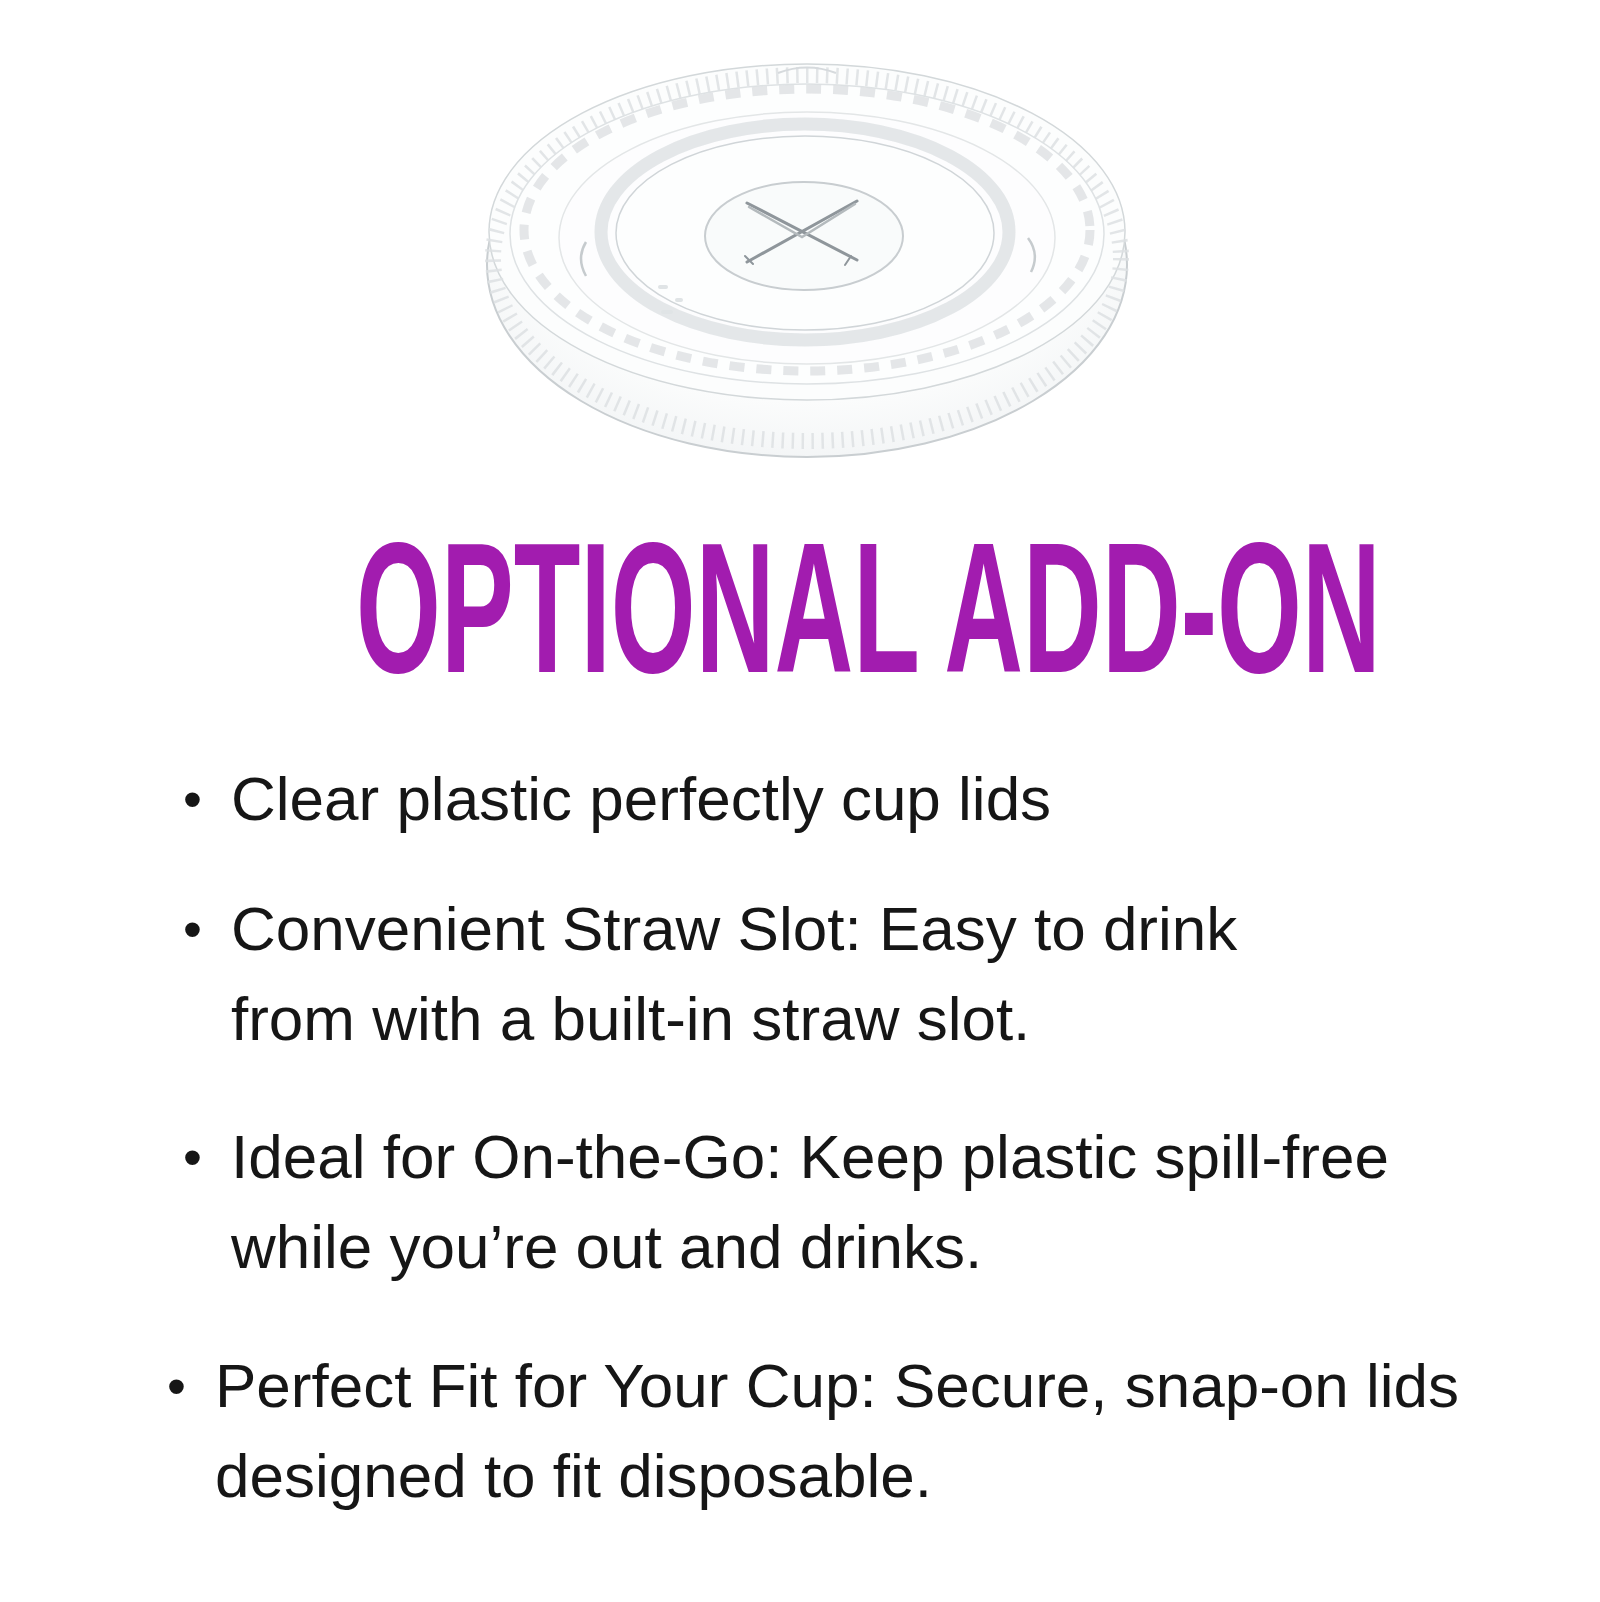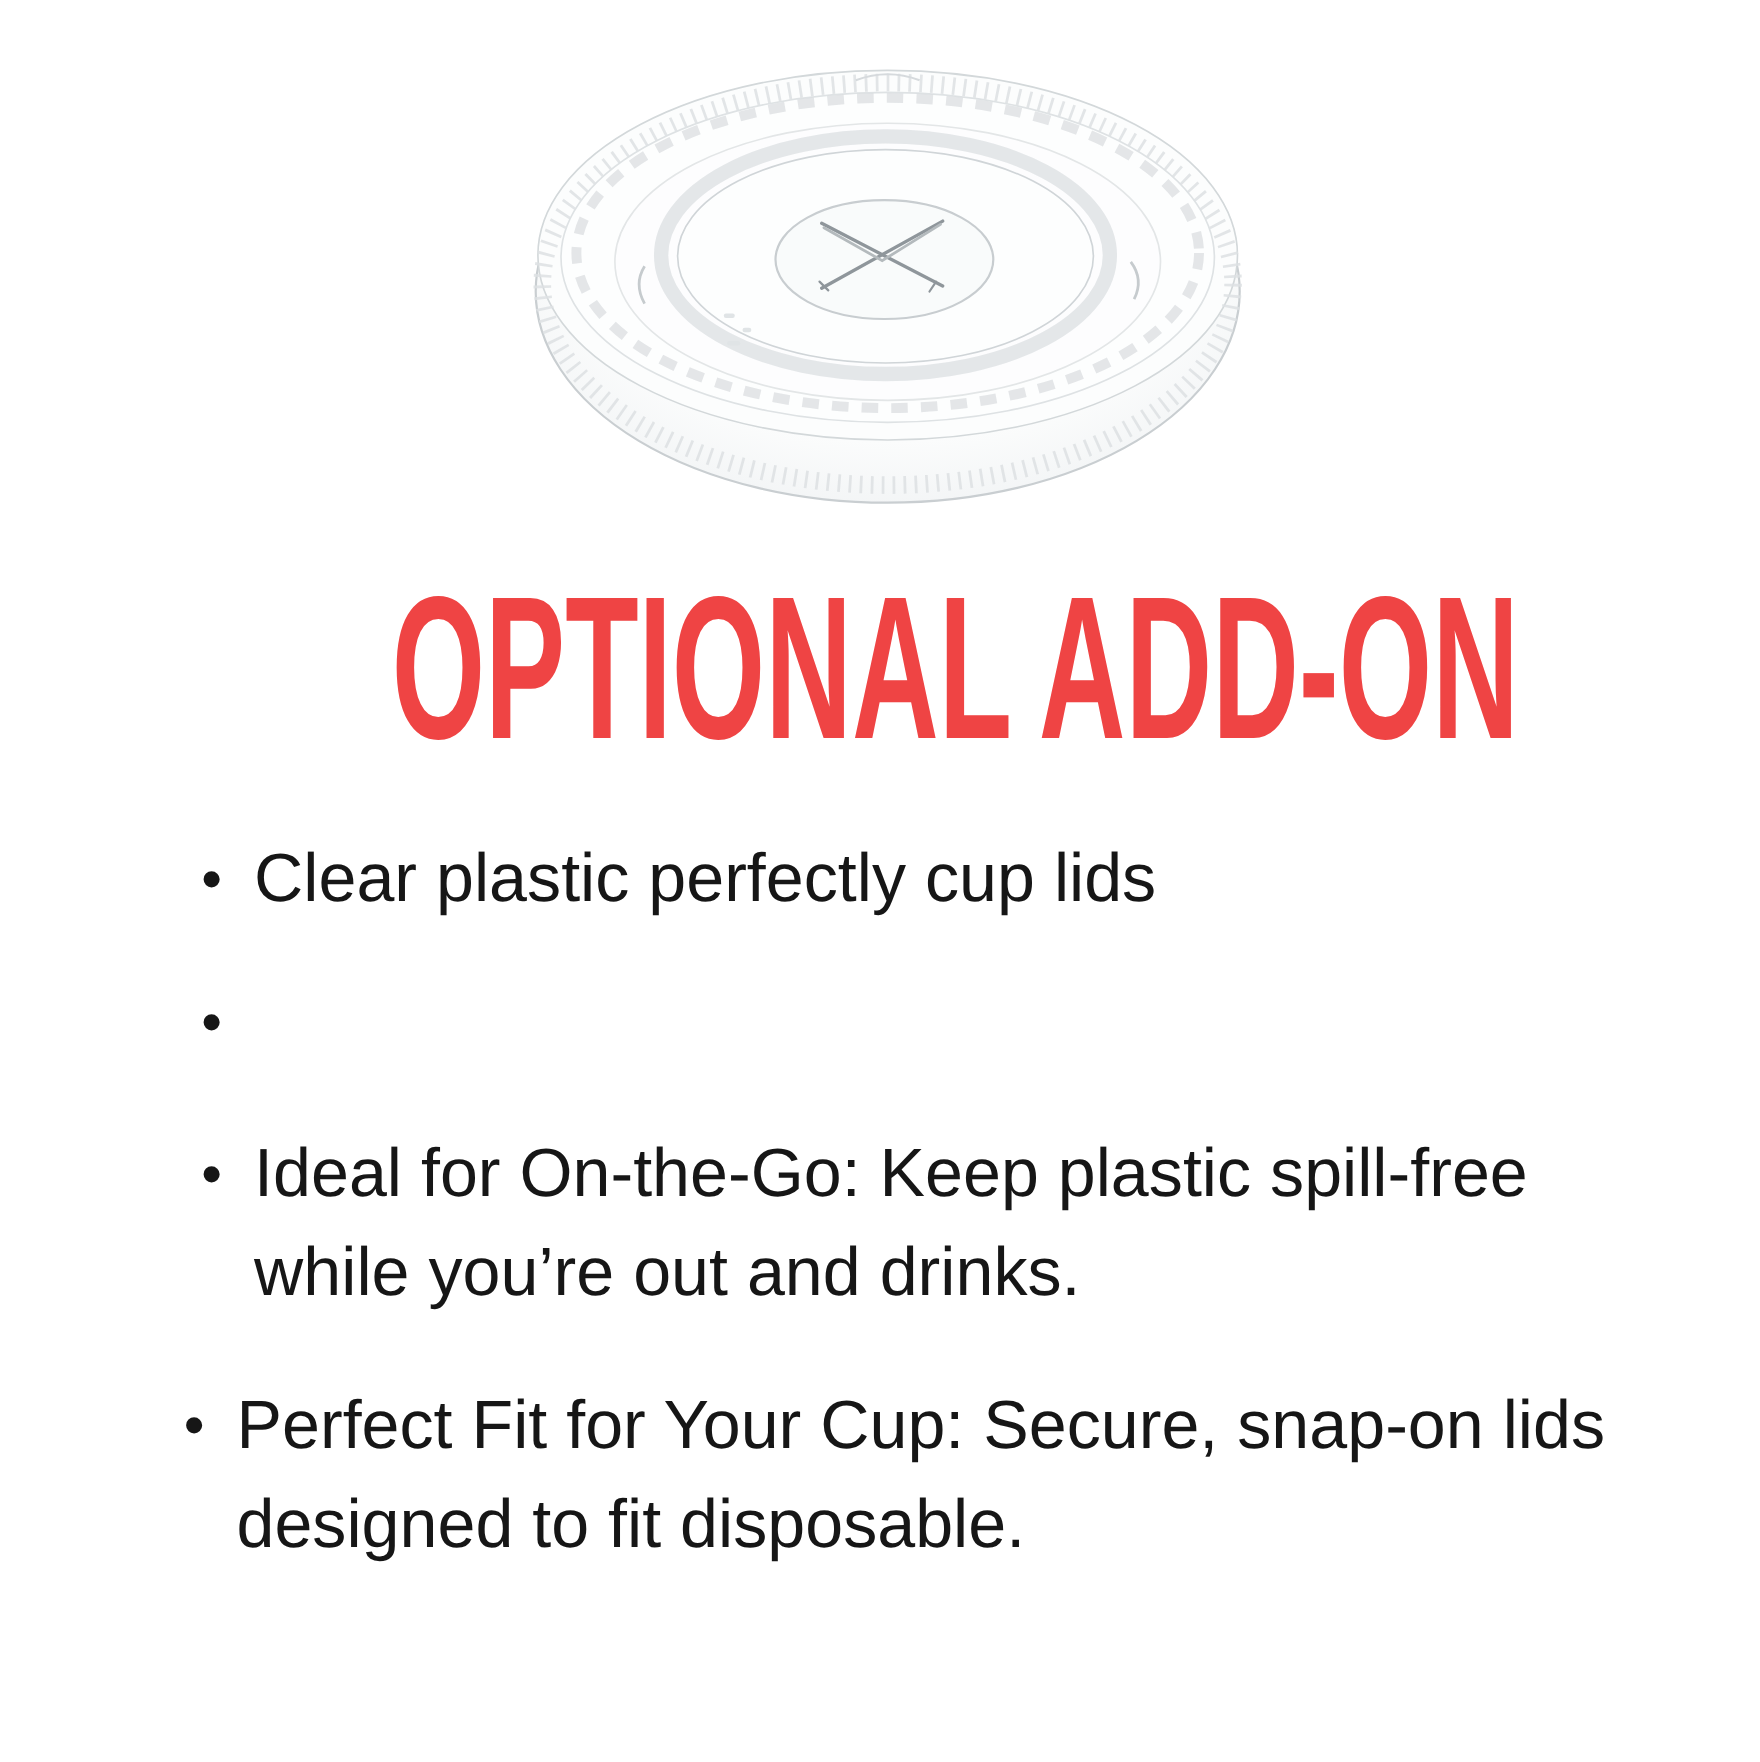--- a/index.html
+++ b/index.html
@@ -34,21 +34,21 @@
     position: absolute;
     top: 516px;
     left: 0;
     width: 1412px;
     margin: 0;
     text-align: left;
     font-size: 185px;
     font-weight: 700;
     line-height: 1;
     white-space: nowrap;
-    color: #ef4444;
+    color: #a21caf;
     letter-spacing: 0px;
   }
   .heading-inner {
     display: inline-block;
     transform: scaleX(0.59);
     transform-origin: 50% 50%;
   }
   
   .bullets {
     position: absolute;
@@ -139,20 +139,24 @@
 
     <li class="bullet bullet-1">
       <span class="dot">•</span>
       <div class="lines">
         <div class="line">Clear plastic perfectly cup lids</div>
       </div>
     </li>
 
     <li class="bullet bullet-2">
       <span class="dot">•</span>
+      <div class="lines">
+        <div class="line">Convenient Straw Slot: Easy to drink</div>
+        <div class="line">from with a built-in straw slot.</div>
+      </div>
     </li>
 
     <li class="bullet bullet-3">
       <span class="dot">•</span>
       <div class="lines">
         <div class="line">Ideal for On-the-Go: Keep plastic spill-free</div>
         <div class="line">while you’re out and drinks.</div>
       </div>
     </li>
 

